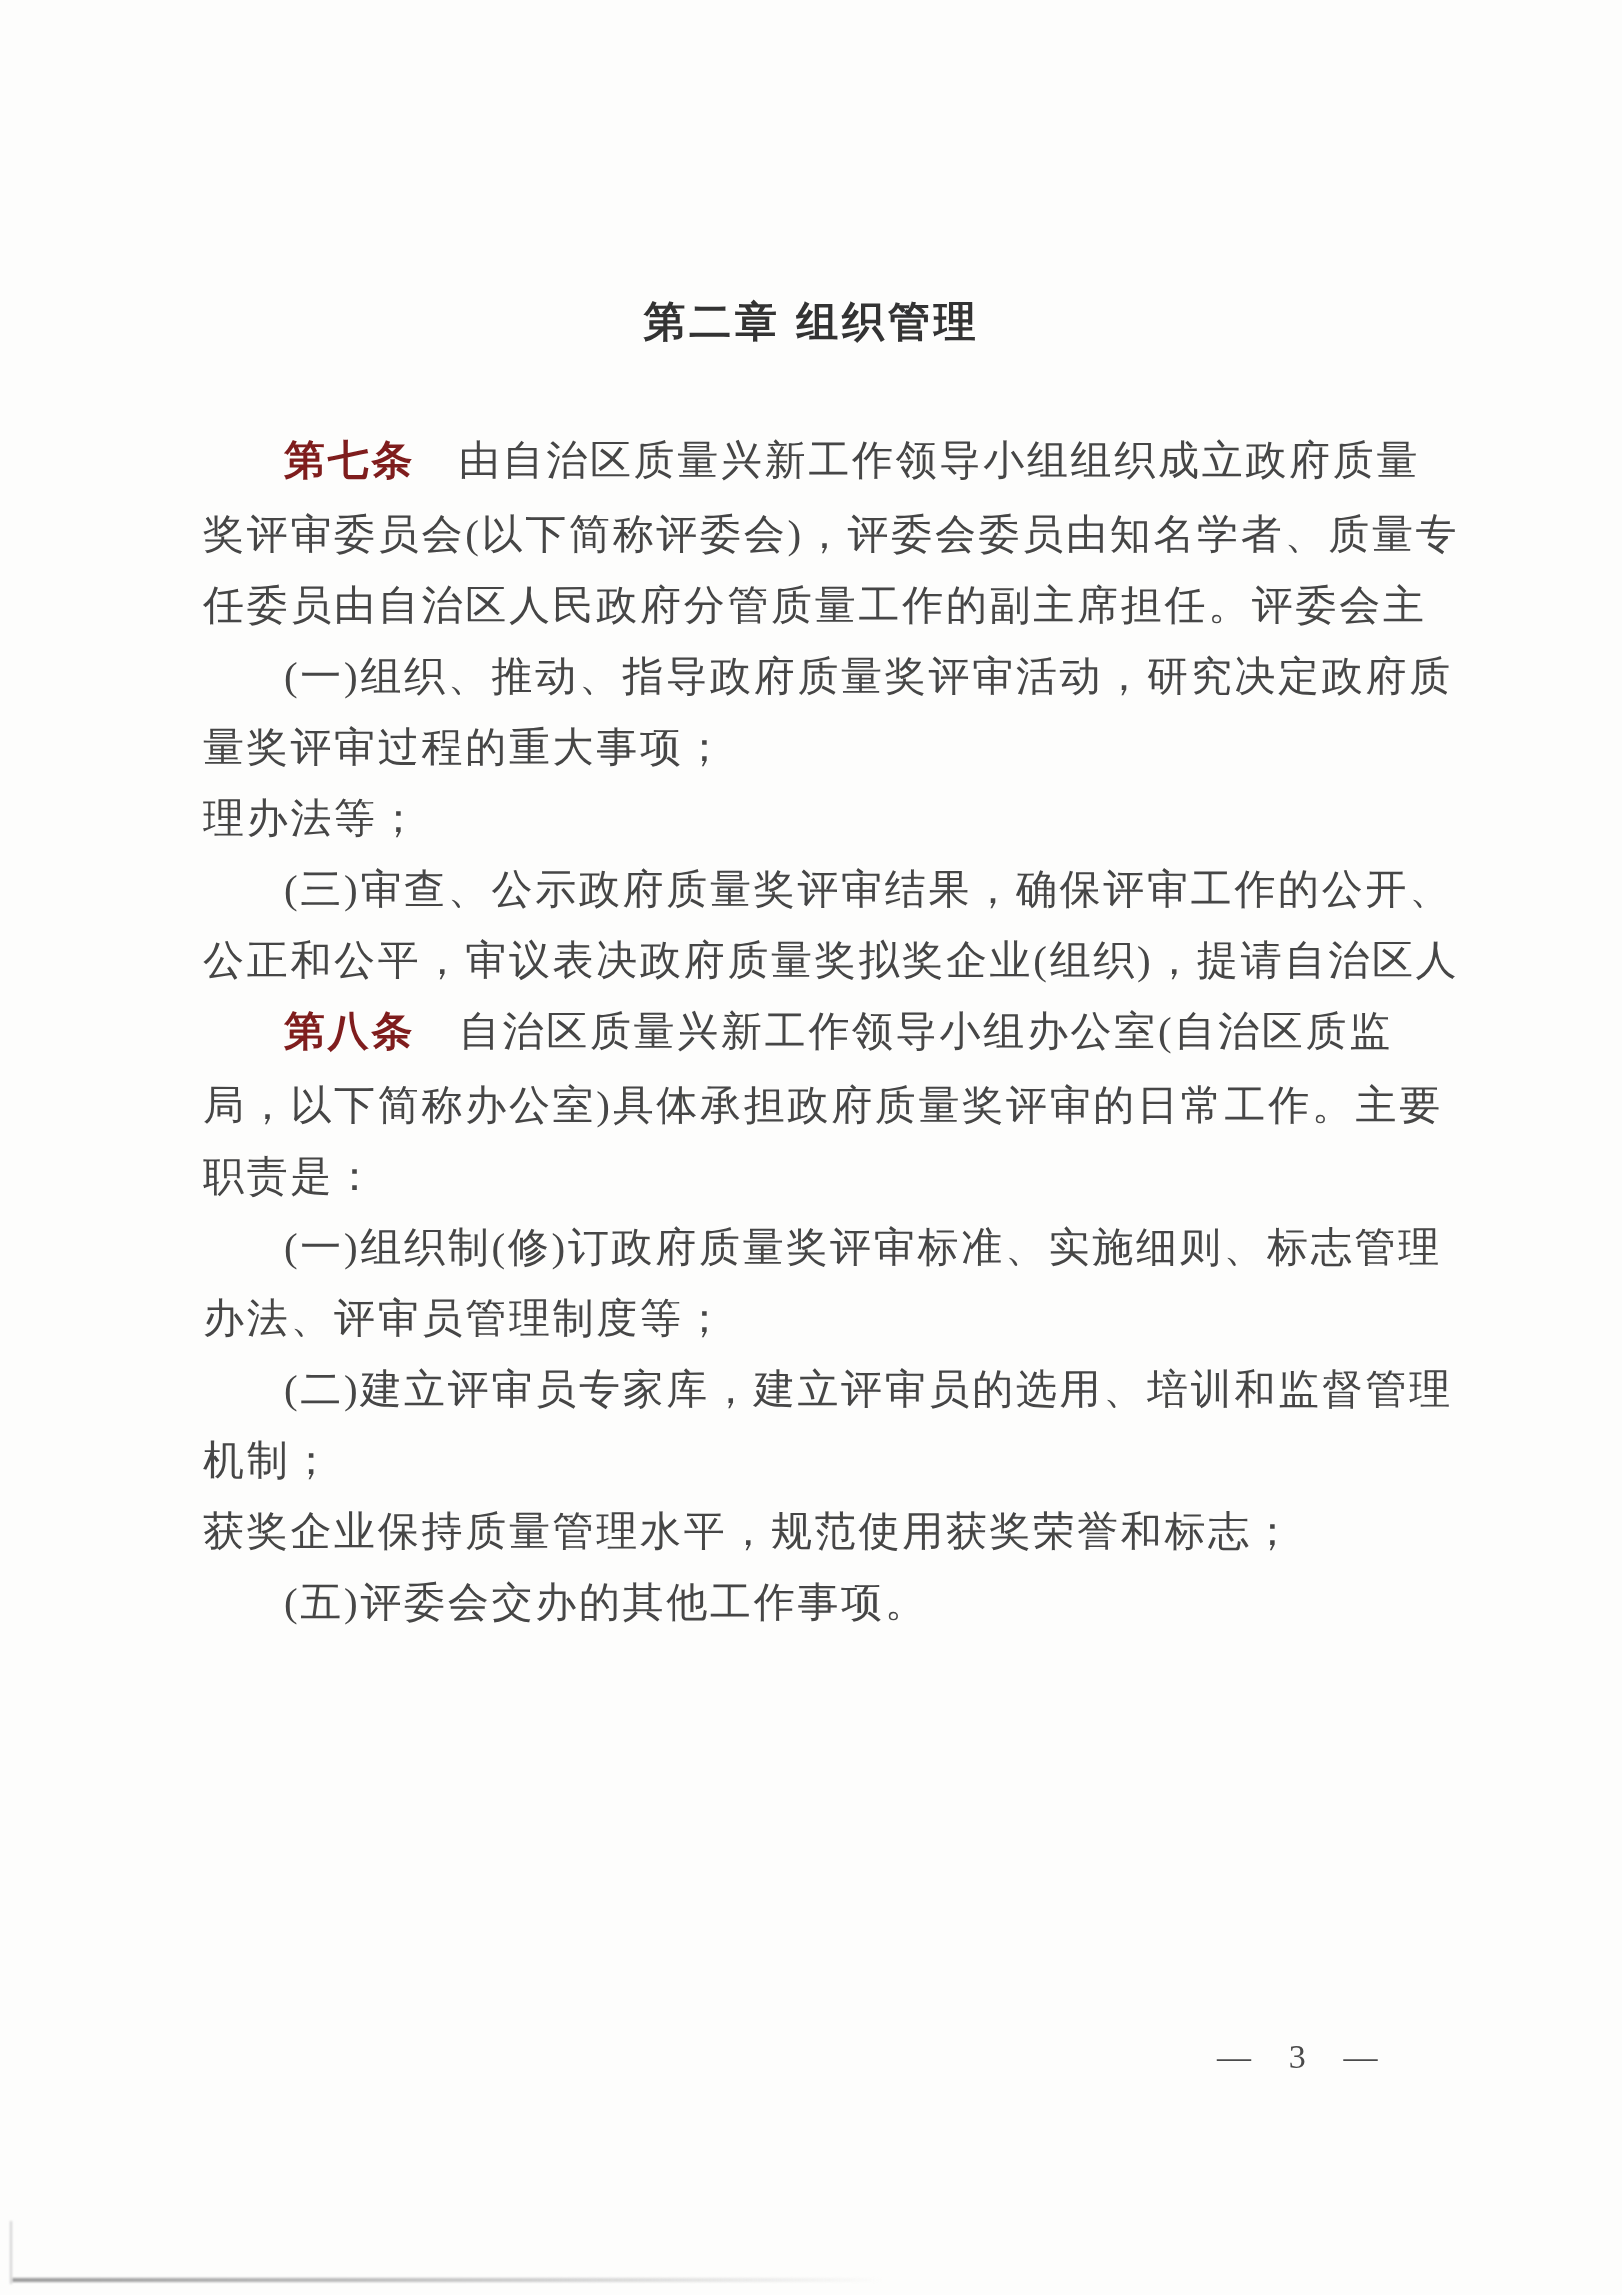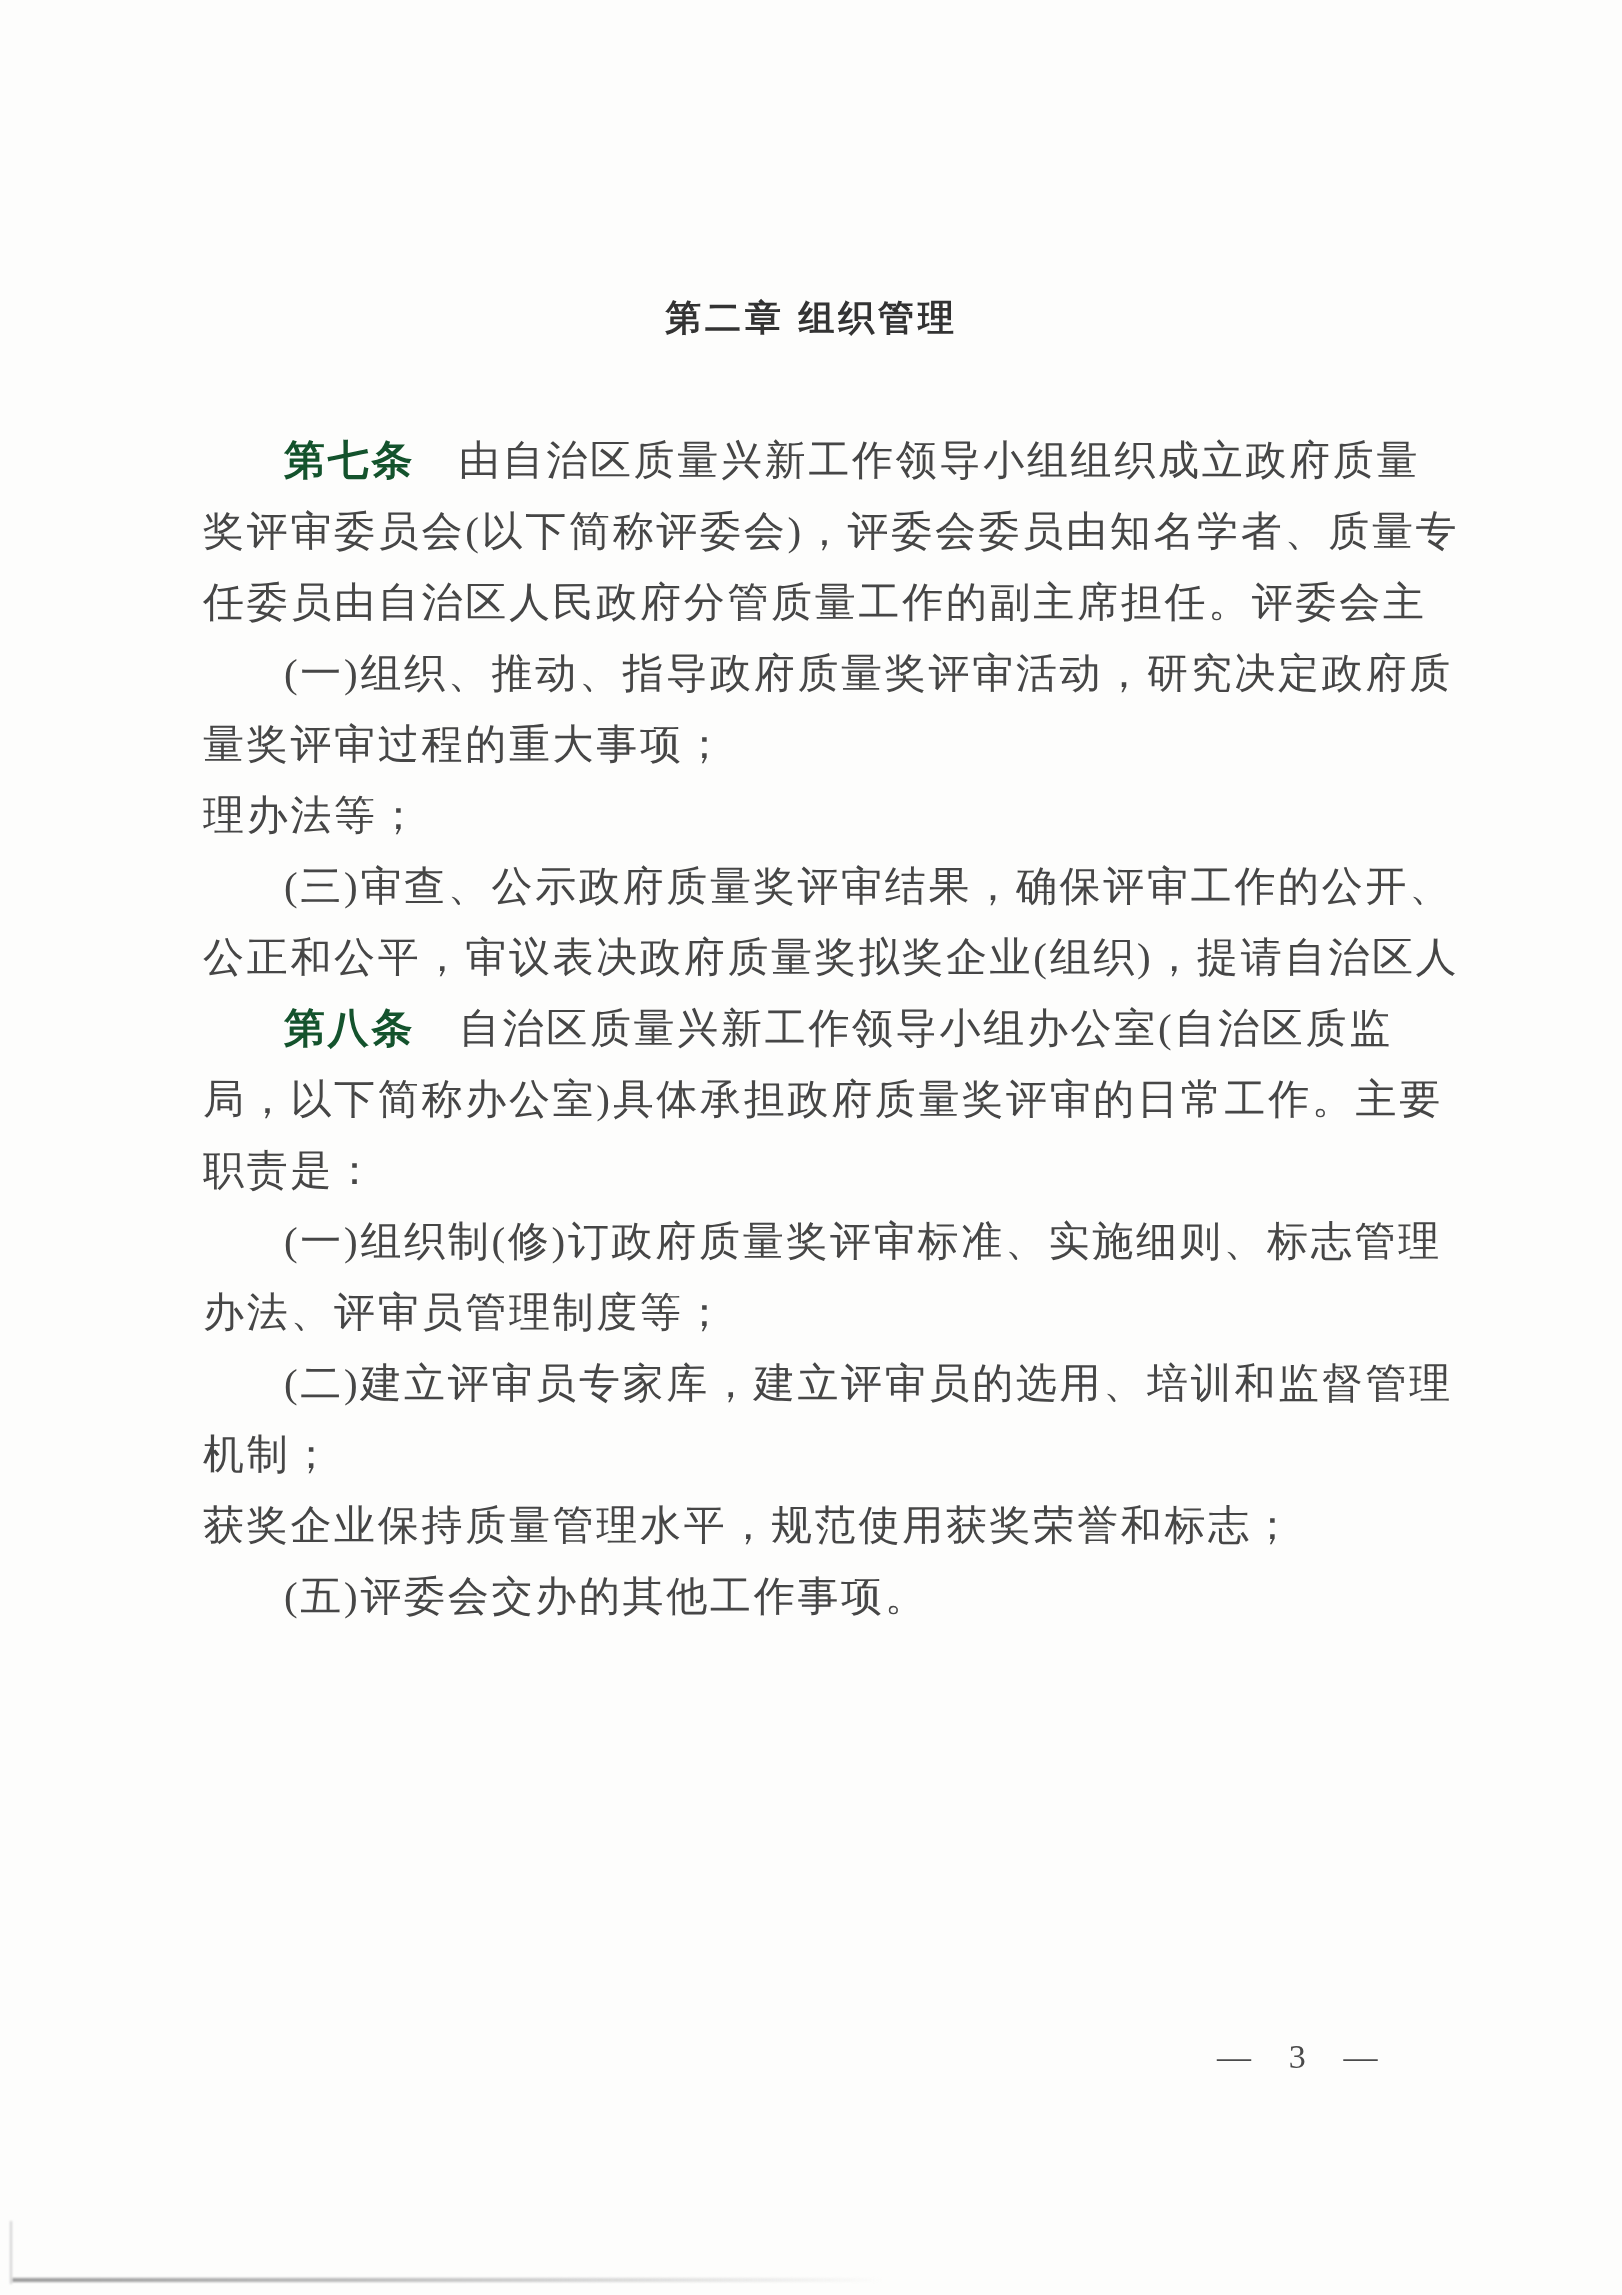--- a/index.html
+++ b/index.html
@@ -17,44 +17,44 @@
     color: #454545;
   }
   .doc-title {
     position: absolute;
     top: 294px;
     left: 0;
     width: 100%;
     text-align: center;
     font-family: "Liberation Sans", "DejaVu Sans", sans-serif;
     font-weight: bold;
-    font-size: 36px;
+    font-size: 42px;
     letter-spacing: 3.8px;
     color: #333333;
   }
   .body-lines {
     position: absolute;
     top: 425px;
     left: 203px;
     width: 1305px;
     font-size: 41px;
     line-height: 71px;
     letter-spacing: 2.7px;
     color: #464646;
   }
   .line {
     white-space: nowrap;
   }
   .line.indent {
     padding-left: 81px;
   }
   .bold-term {
-    font-family: Liberation Serif, serif;
+    font-family: Liberation Mono, monospace;
     font-weight: bold;
-    color: #14532d;
+    color: #7f1d1d;
   }
   .page-number {
     position: absolute;
     top: 2038px;
     right: 241px;
     font-size: 34px;
     letter-spacing: 4.6px;
     word-spacing: 20px;
     color: #4a4a4a;
   }

